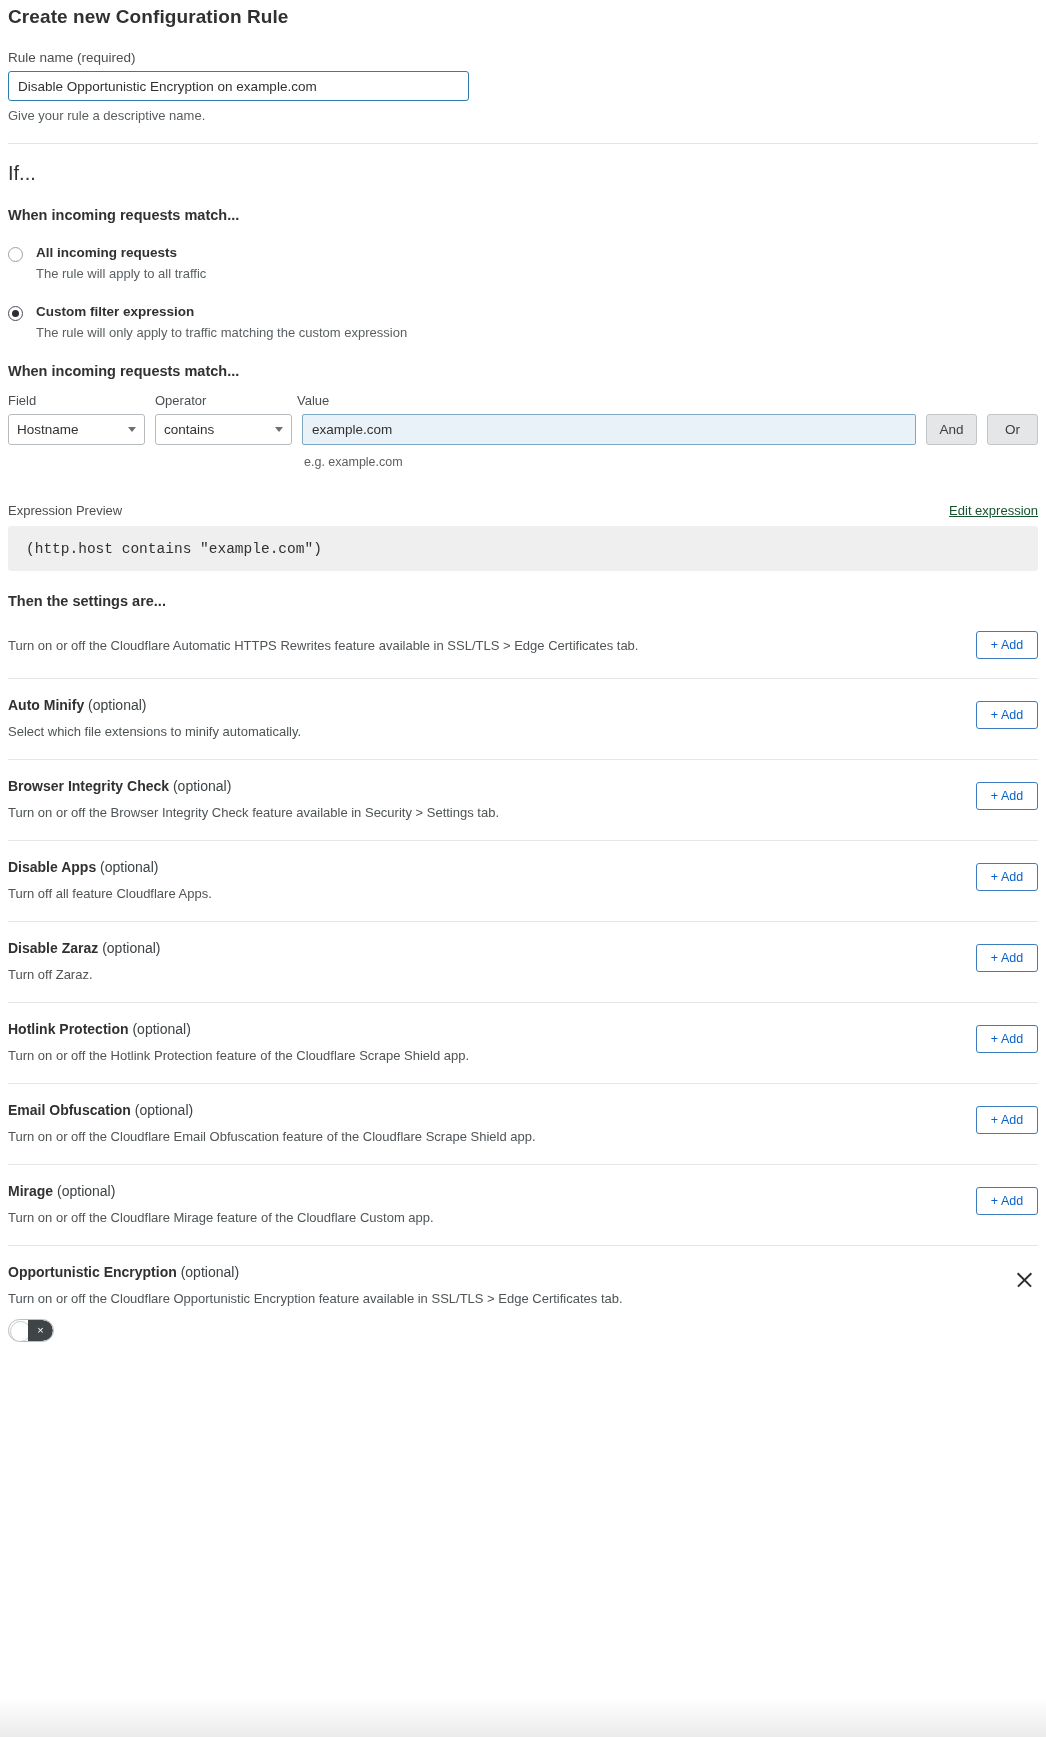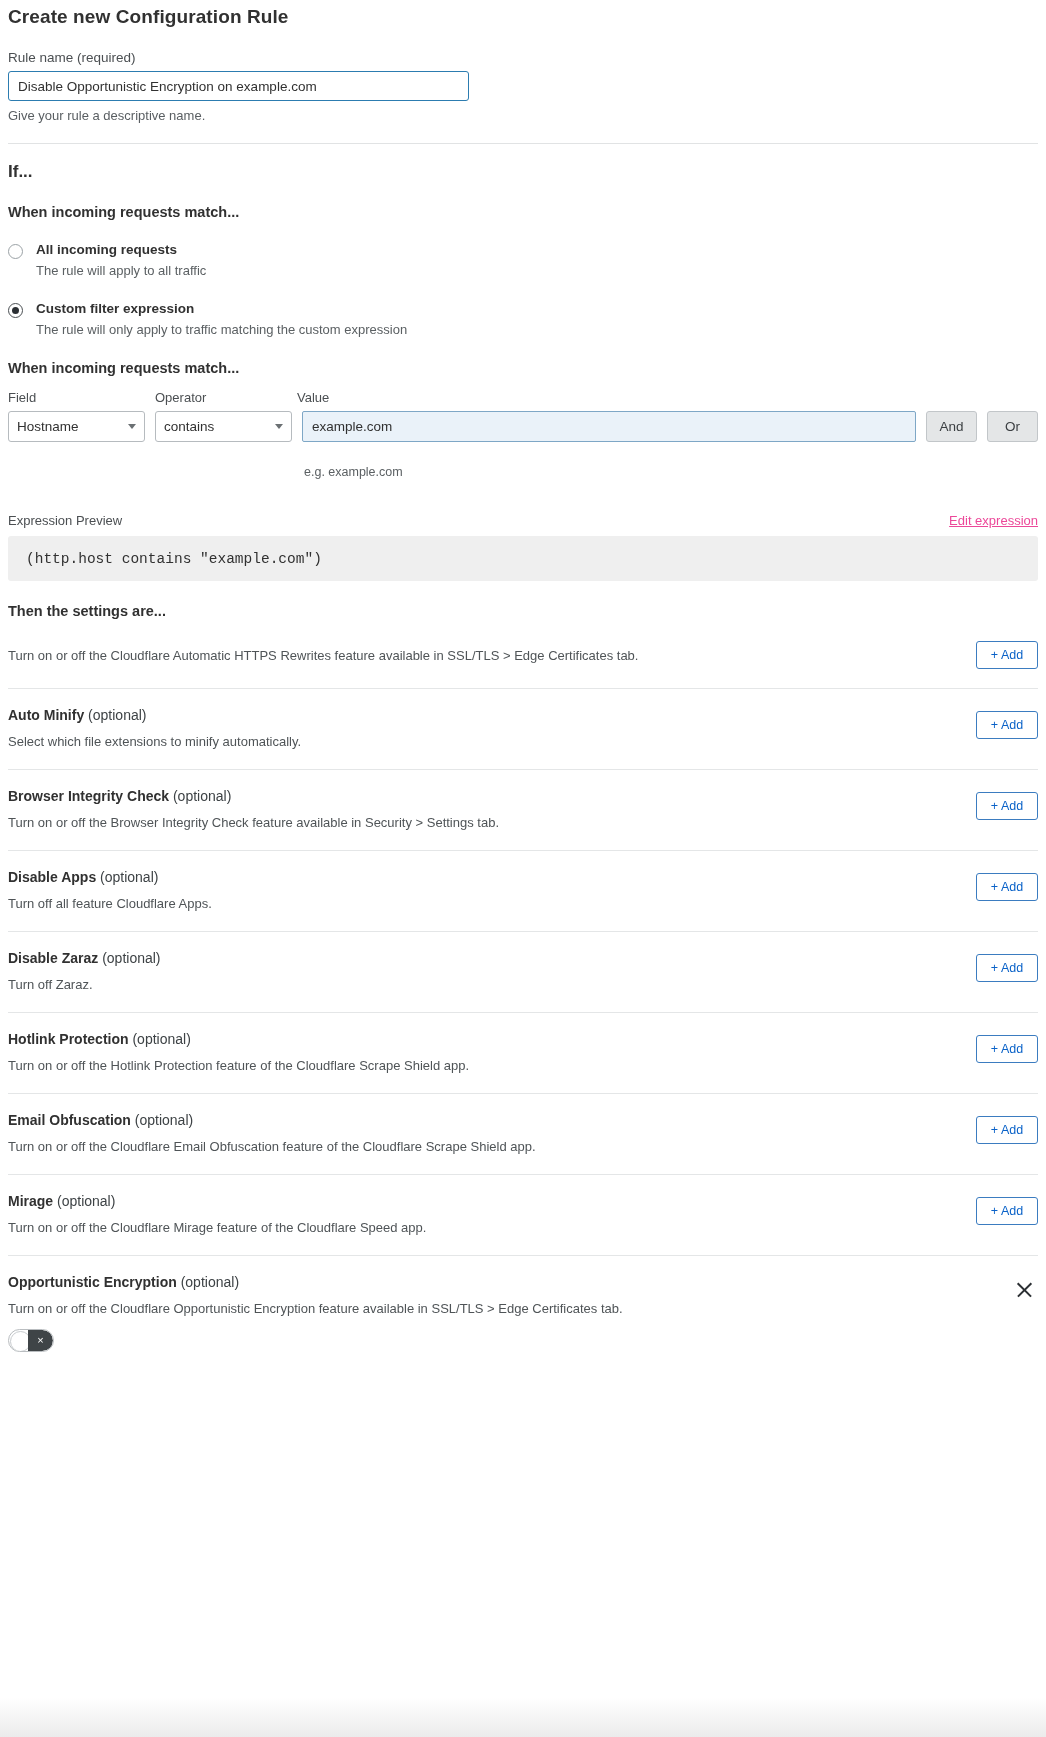--- a/index.html
+++ b/index.html
@@ -61,22 +61,22 @@
 
   .divider {
     border: none;
     border-top: 1px solid #e1e3e4;
     margin: 20px 0 0 0;
     height: 0;
   }
 
   
   .section-if {
-    font-size: 17px;
-    font-weight: bold;
+    font-size: 20px;
+    font-weight: normal;
     color: #313131;
     margin: 18px 0 0 0;
   }
   .subhead {
     font-size: 14.5px;
     font-weight: bold;
     color: #313131;
     margin: 22px 0 0 0;
   }
 
@@ -176,21 +176,21 @@
     background: #eaf2f9;
     font-size: 13.5px;
     font-family: "Liberation Sans", sans-serif;
     color: #313131;
     padding: 4px 9px;
     outline: none;
   }
   .value-hint {
     font-size: 12.5px;
     color: #5b6063;
-    margin-top: 23px;
+    margin-top: 10px;
     padding-left: 2px;
   }
   .btn-group {
     display: flex;
     margin-left: 10px;
   }
   .btn-gray {
     height: 31px;
     min-width: 51px;
     border: 1px solid #c2c6c9;
@@ -210,21 +210,21 @@
     align-items: baseline;
     justify-content: space-between;
     margin-top: 34px;
   }
   .preview-label {
     font-size: 13px;
     color: #4b4f52;
   }
   .preview-link {
     font-size: 13px;
-    color: #ec4899;
+    color: #14532d;
     text-decoration: underline;
     cursor: pointer;
   }
   .preview-box {
     margin-top: 8px;
     background: #efefef;
     border-radius: 3px;
     height: 45px;
     display: flex;
     align-items: center;
@@ -502,21 +502,21 @@
       </div>
       <button class="add-btn">+ Add</button>
     </div>
 
     <div class="setting">
       <div class="setting-text">
         <div class="setting-title">
           <b>Mirage</b>
           <span class="opt">(optional)</span>
         </div>
-        <div class="setting-desc">Turn on or off the Cloudflare Mirage feature of the Cloudflare Speed app.</div>
+        <div class="setting-desc">Turn on or off the Cloudflare Mirage feature of the Cloudflare Custom app.</div>
       </div>
       <button class="add-btn">+ Add</button>
     </div>
 
     <div class="setting last">
       <div class="setting-text">
         <div class="setting-title">
           <b>Opportunistic Encryption</b>
           <span class="opt">(optional)</span>
         </div>

